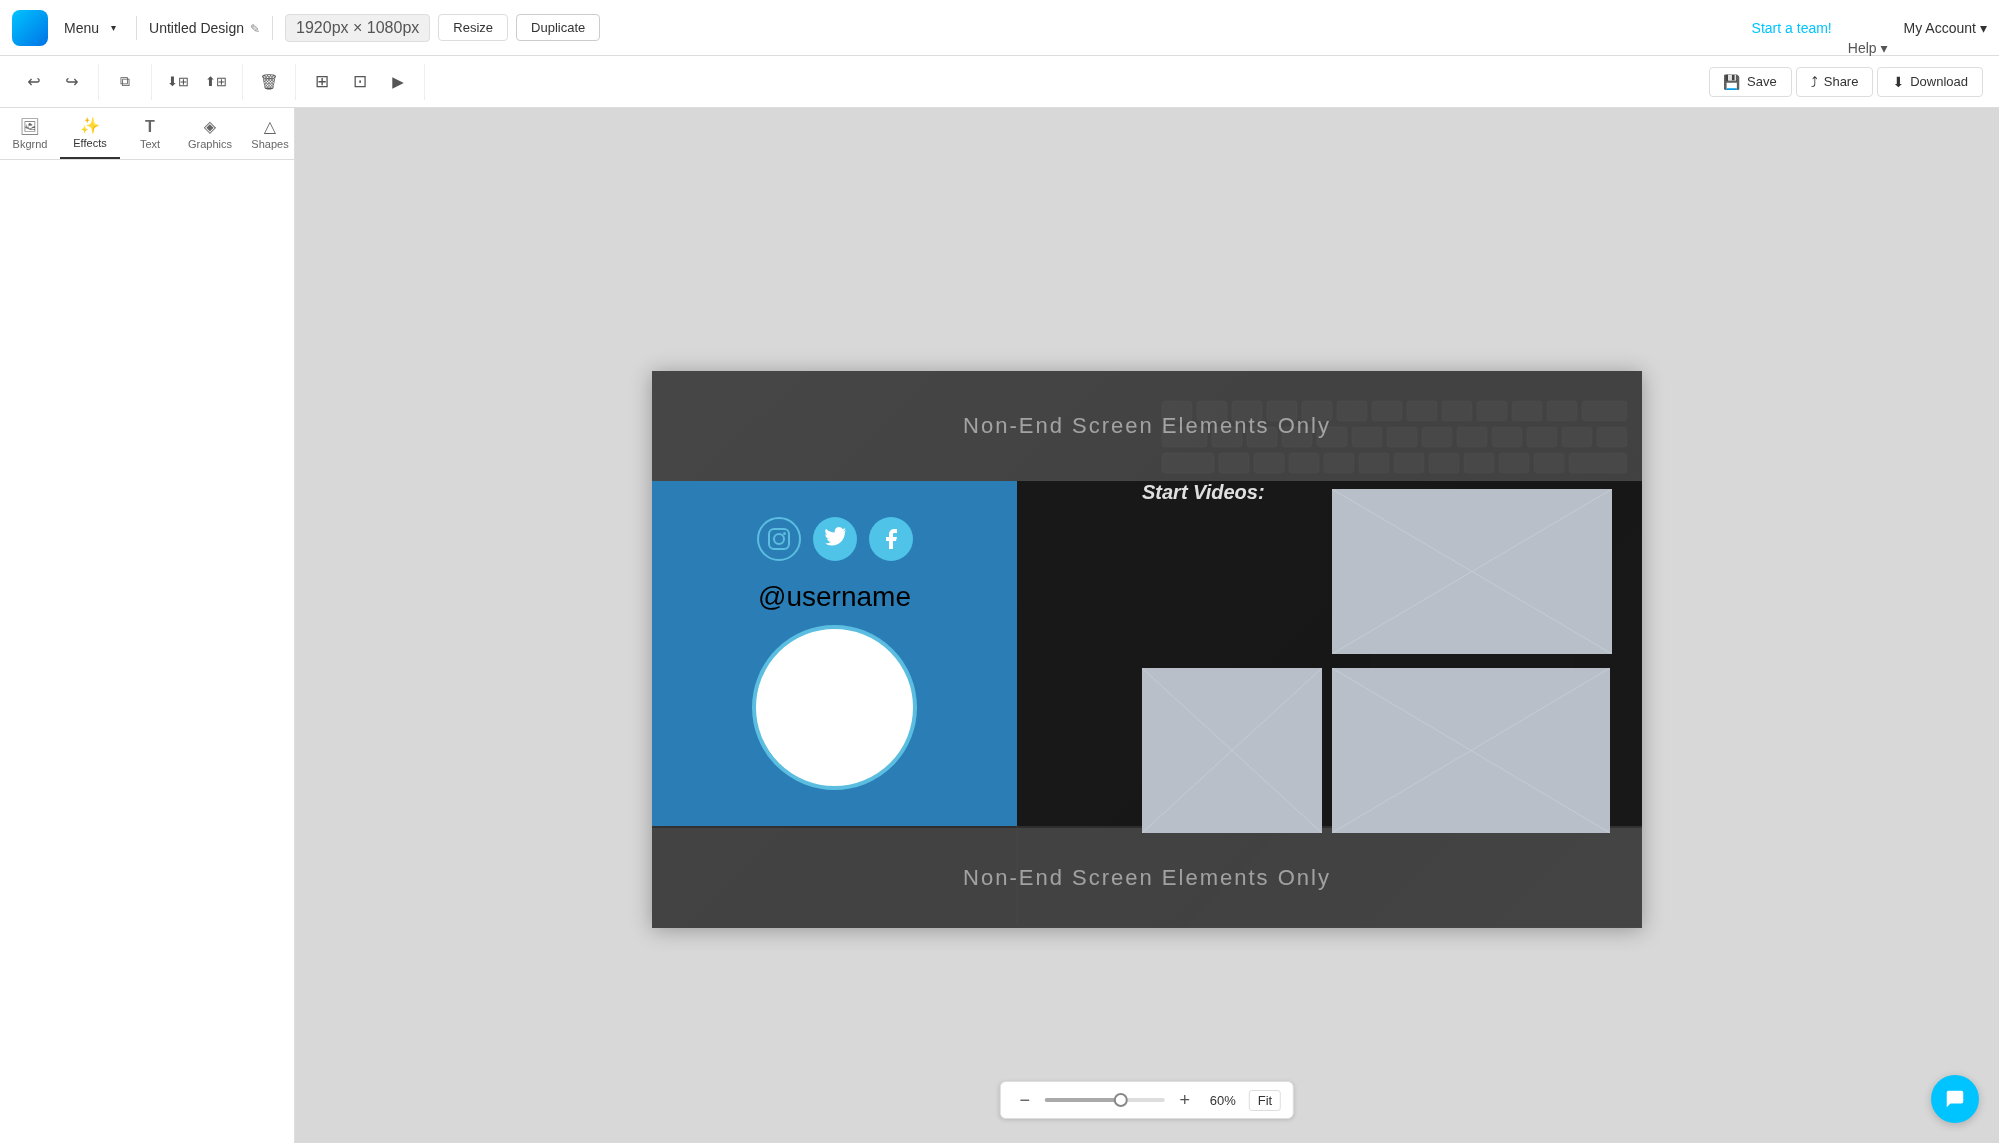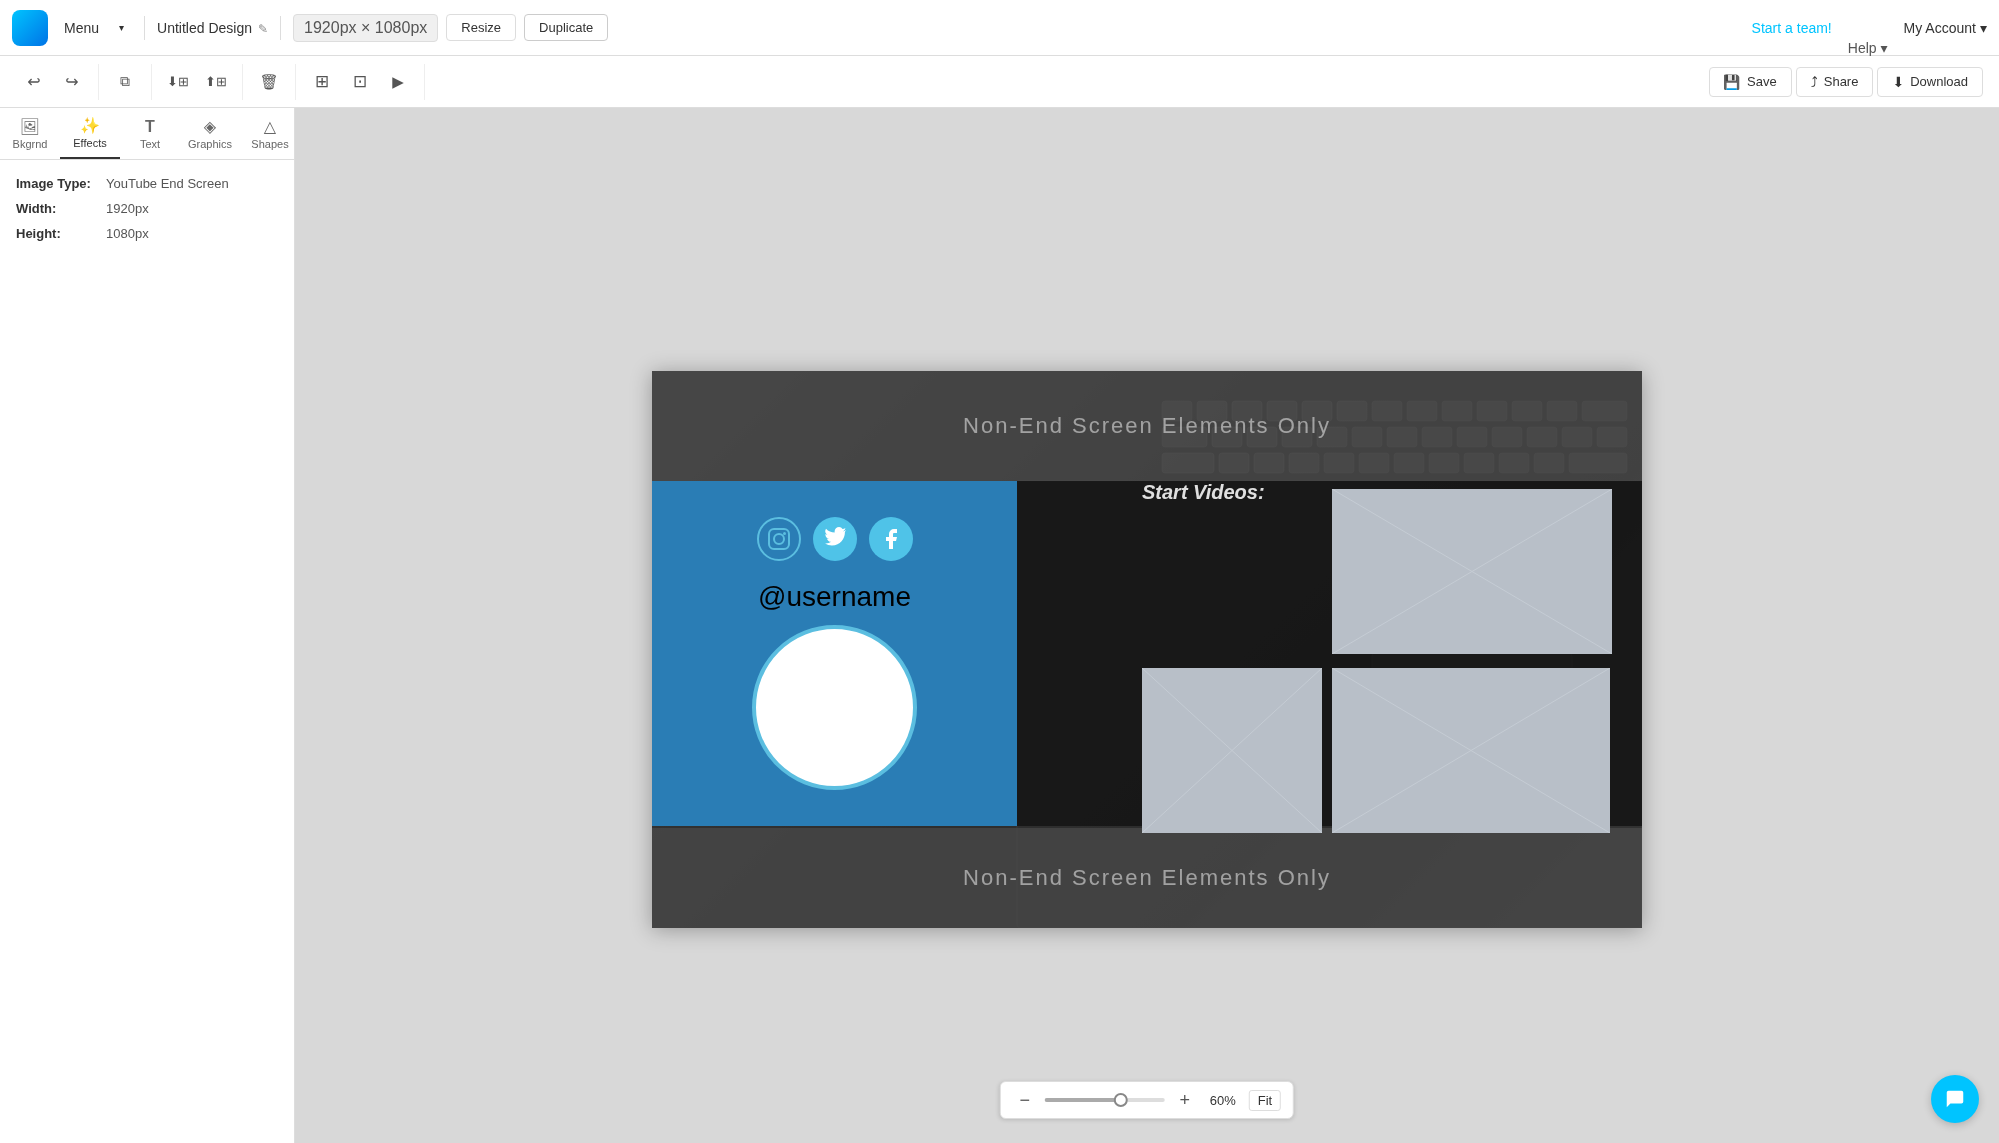--- a/index.html
+++ b/index.html
@@ -17,21 +17,21 @@
       position: relative;
       z-index: 10;
     }
     .logo {
       width: 36px; height: 36px;
       background: linear-gradient(135deg, #00c4ff, #0073e6);
       border-radius: 8px;
       flex-shrink: 0;
     }
     .menu-btn {
-      display: flex; align-items: center; gap: 20px;
+      display: flex; align-items: center; gap: 12px;
       font-size: 14px; color: #333; cursor: pointer;
       padding: 4px 8px;
     }
     .menu-btn .chevron { font-size: 10px; }
     .divider-v { width: 1px; height: 24px; background: #ddd; margin: 0 4px; }
     .design-title {
       display: flex; align-items: flex-end; gap: 6px;
       font-size: 14px; color: #333; cursor: pointer;
     }
     .design-title .edit-icon { color: #888; font-size: 12px; }
@@ -423,34 +423,20 @@
     <div class="nav-tab" style="display:flex;flex-direction:column;align-items:center;padding:8px 12px;font-size:11px;color:#666;cursor:pointer;gap:2px;">
       <span style="font-size:16px;">◈</span>
       <span>Graphics</span>
     </div>
     <div class="nav-tab" style="display:flex;flex-direction:column;align-items:center;padding:8px 12px;font-size:11px;color:#666;cursor:pointer;gap:2px;">
       <span style="font-size:16px;">△</span>
       <span>Shapes</span>
     </div>
   </div>
 
-  <div style="padding:16px;">
-    <div class="prop-row" style="display:flex;margin-bottom:10px;font-size:13px;">
-      <span class="prop-label" style="font-weight:600;color:#333;min-width:90px;">Image Type:</span>
-      <span class="prop-value" style="color:#555;">YouTube End Screen</span>
-    </div>
-    <div class="prop-row" style="display:flex;margin-bottom:10px;font-size:13px;">
-      <span class="prop-label" style="font-weight:600;color:#333;min-width:90px;">Width:</span>
-      <span class="prop-value" style="color:#555;">1920px</span>
-    </div>
-    <div class="prop-row" style="display:flex;margin-bottom:10px;font-size:13px;">
-      <span class="prop-label" style="font-weight:600;color:#333;min-width:90px;">Height:</span>
-      <span class="prop-value" style="color:#555;">1080px</span>
-    </div>
-  </div>
 </div>
 
 <div class="main-content">
   <div class="canvas-wrapper">
     <div class="design-canvas">
 
       <div class="keyboard-bg">
 
         <svg width="990" height="557" viewBox="0 0 990 557" style="position:absolute;top:0;left:0;opacity:0.7;">
 

